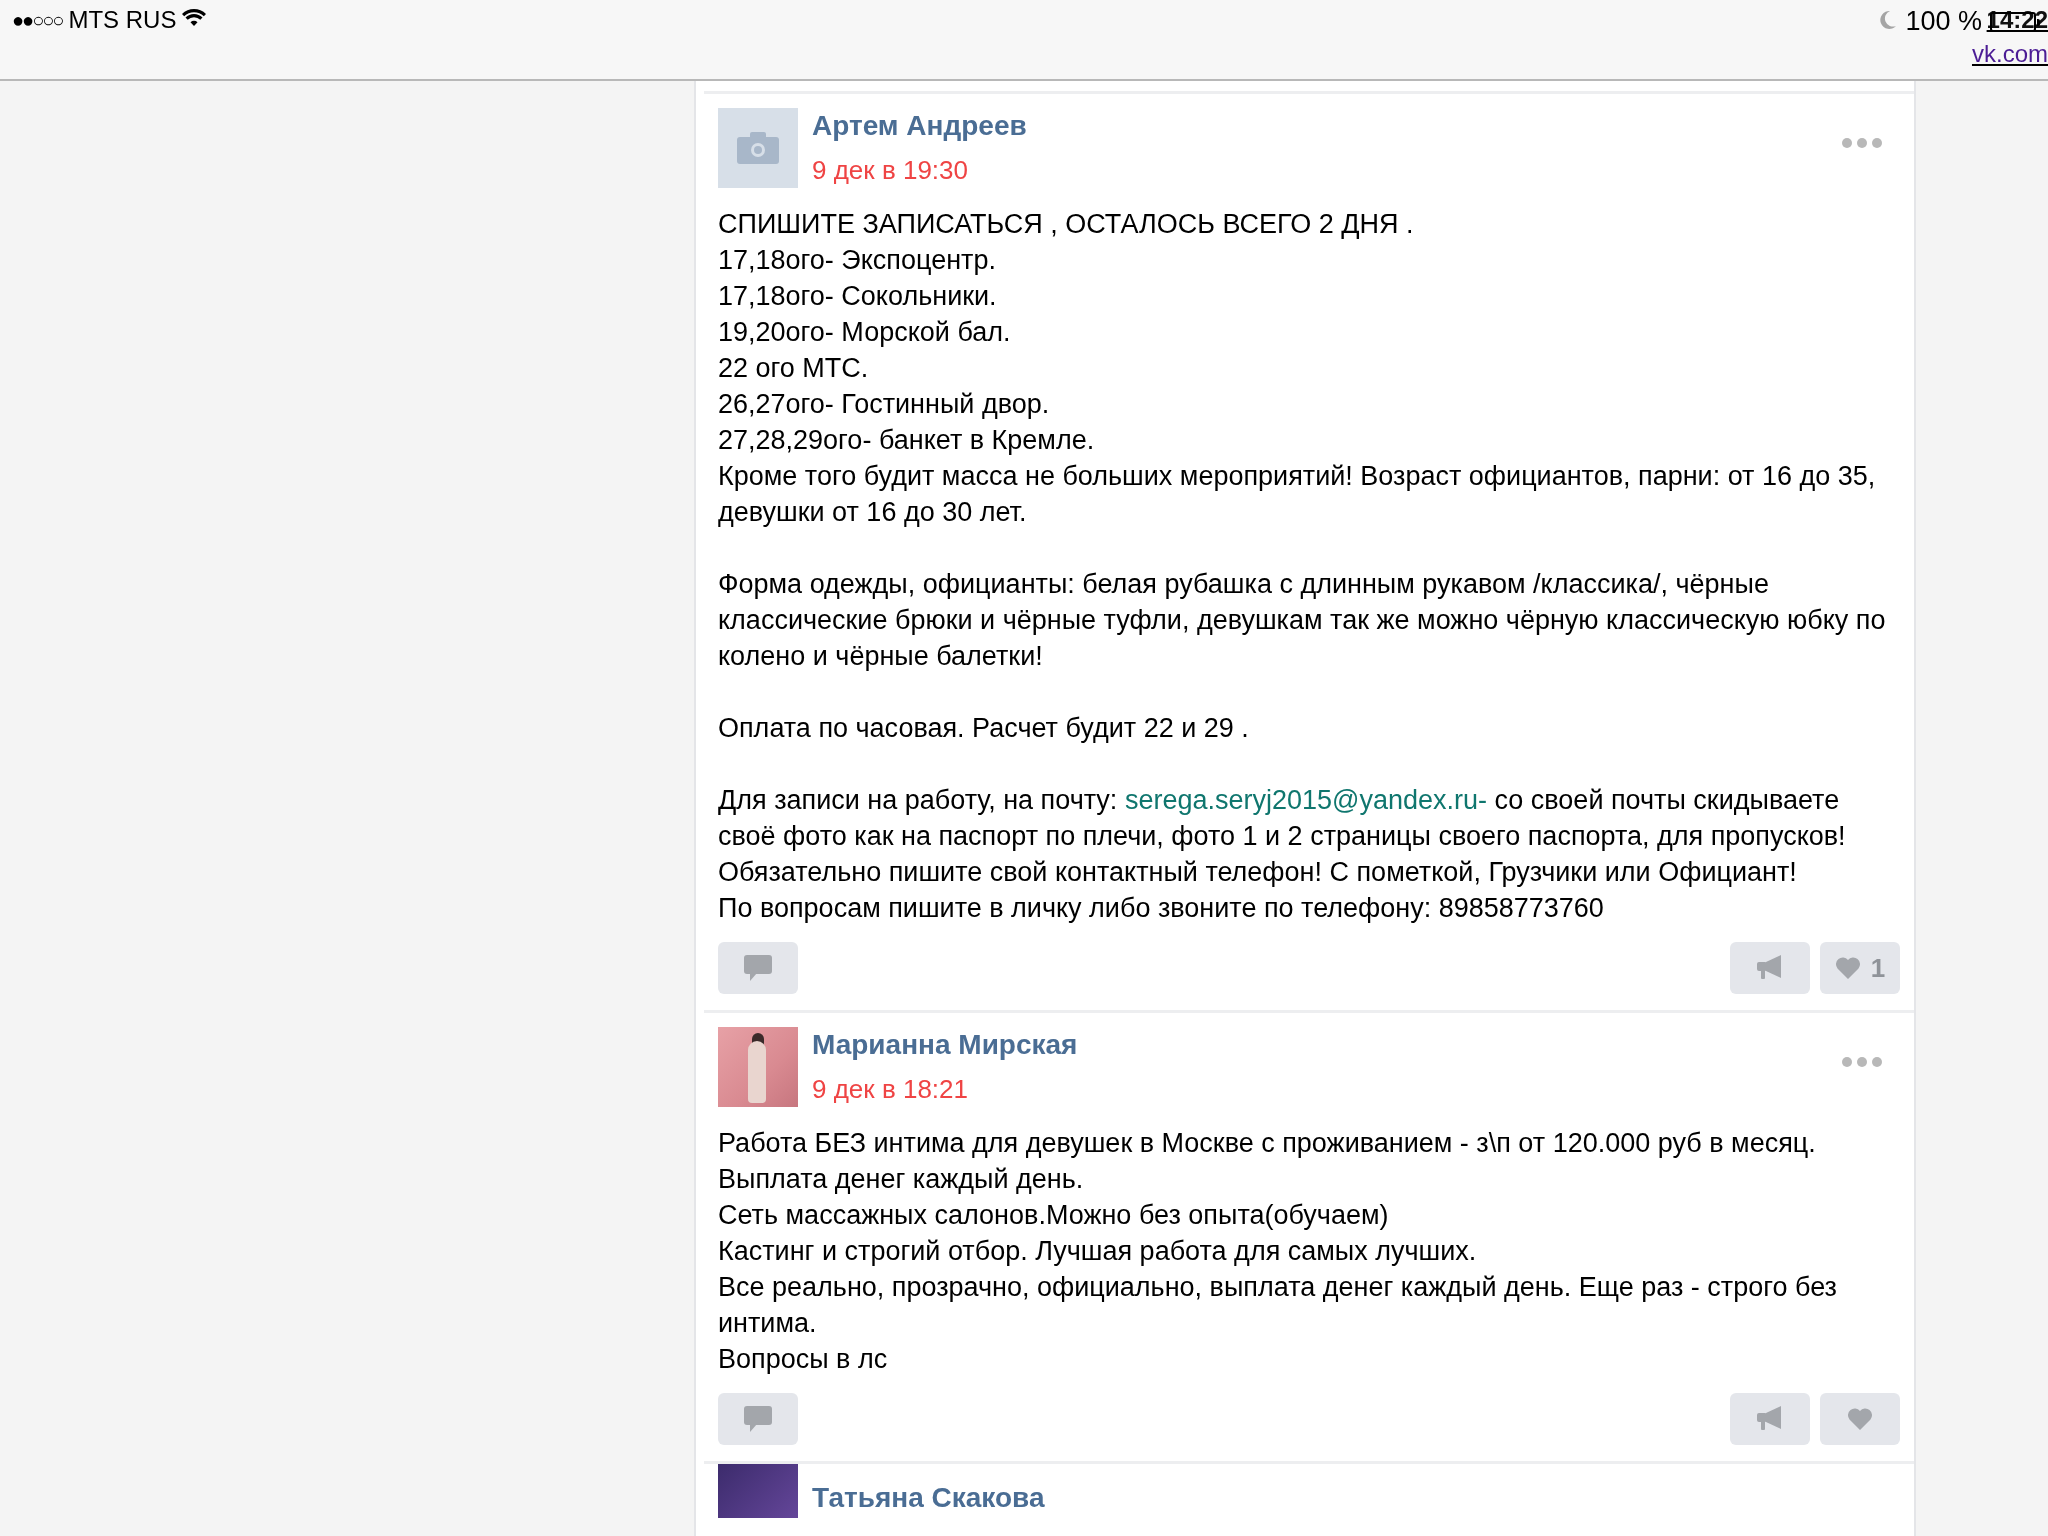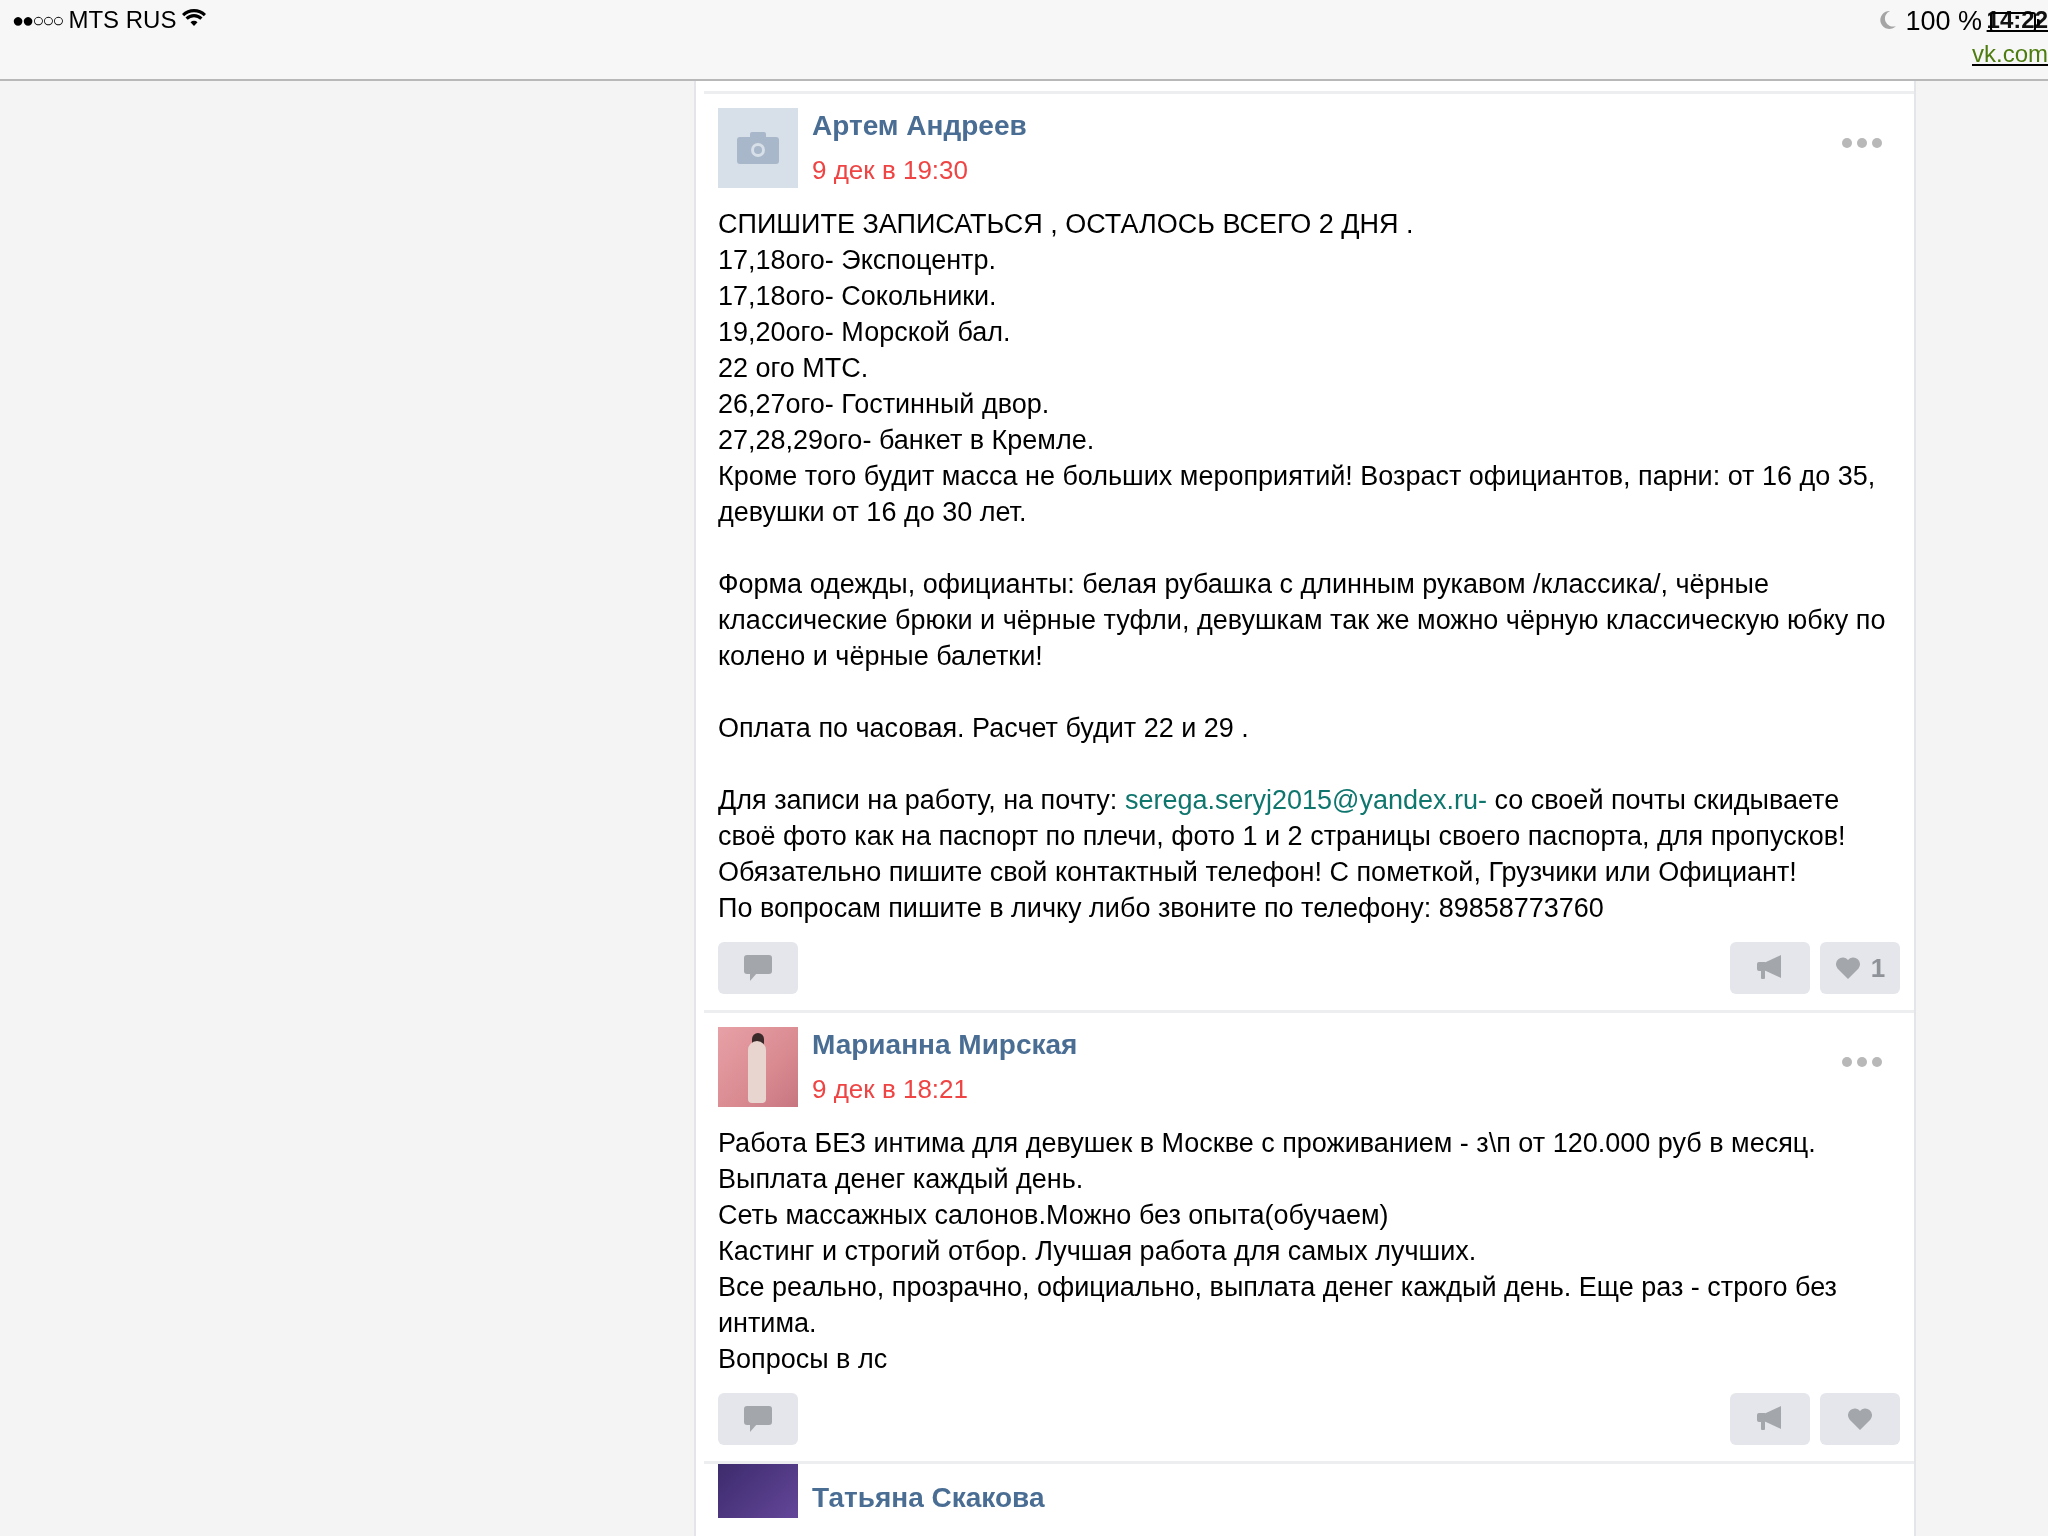--- a/index.html
+++ b/index.html
@@ -10,21 +10,21 @@
     position: relative;
   }
   
   .statusbar {
     position: absolute; left: 0; top: 0; width: 2048px; height: 79px;
     background: #f7f7f7; border-bottom: 2px solid #b8b8b8; z-index: 5;
   }
   .sb-left { position: absolute; left: 12px; top: 6px; font-size: 24px; color: #000; display: flex; align-items: center; gap: 6px; }
   .sb-center { position: absolute; left: 0; right: 0; top: 6px; text-align: right; text-decoration: underline; }
   .sb-time { font-size: 24px; font-weight: bold; color: #111; }
-  .sb-url { font-size: 24px; color: #4d7c0f; margin-top: 6px; }
+  .sb-url { font-size: 24px; color: #4c1d95; margin-top: 6px; }
   .sb-right { position: absolute; right: 12px; top: 6px; font-size: 27px; color: #000; display: flex; align-items: center; gap: 8px; }
   .dots { letter-spacing: -2px; font-size: 20px; }
   .battery { width: 46px; height: 20px; border: 2px solid #000; border-radius: 3px; position: relative; box-sizing: border-box; padding: 2px; }
   .battery .fill { width: 100%; height: 100%; background: #000; }
   .battery::after { content: ""; position: absolute; right: -6px; top: 5px; width: 3px; height: 7px; background: #000; border-radius: 0 2px 2px 0; }
 
   
   .feed {
     position: absolute; left: 694px; top: 81px; width: 1210px; height: 1455px;
     background: #fff; border-left: 2px solid #e4e5e8; border-right: 2px solid #e4e5e8; padding-left: 8px;

